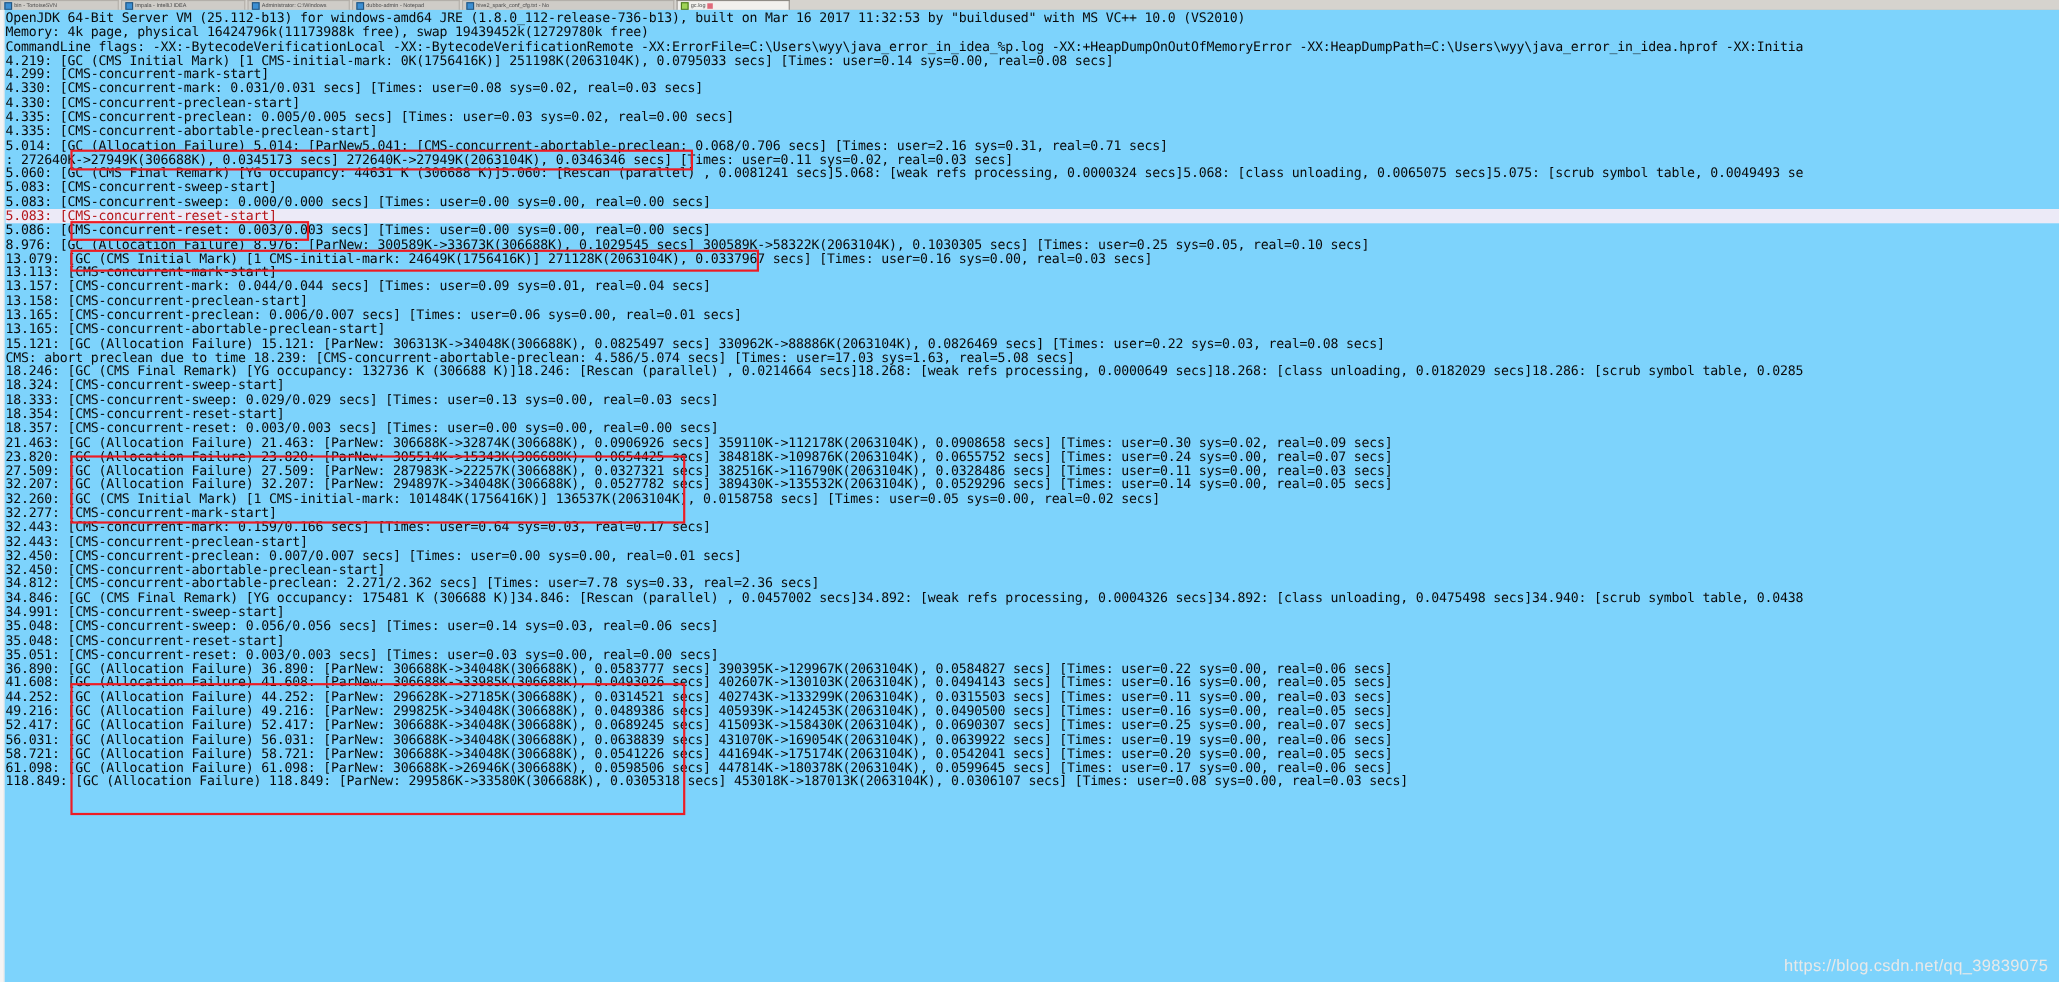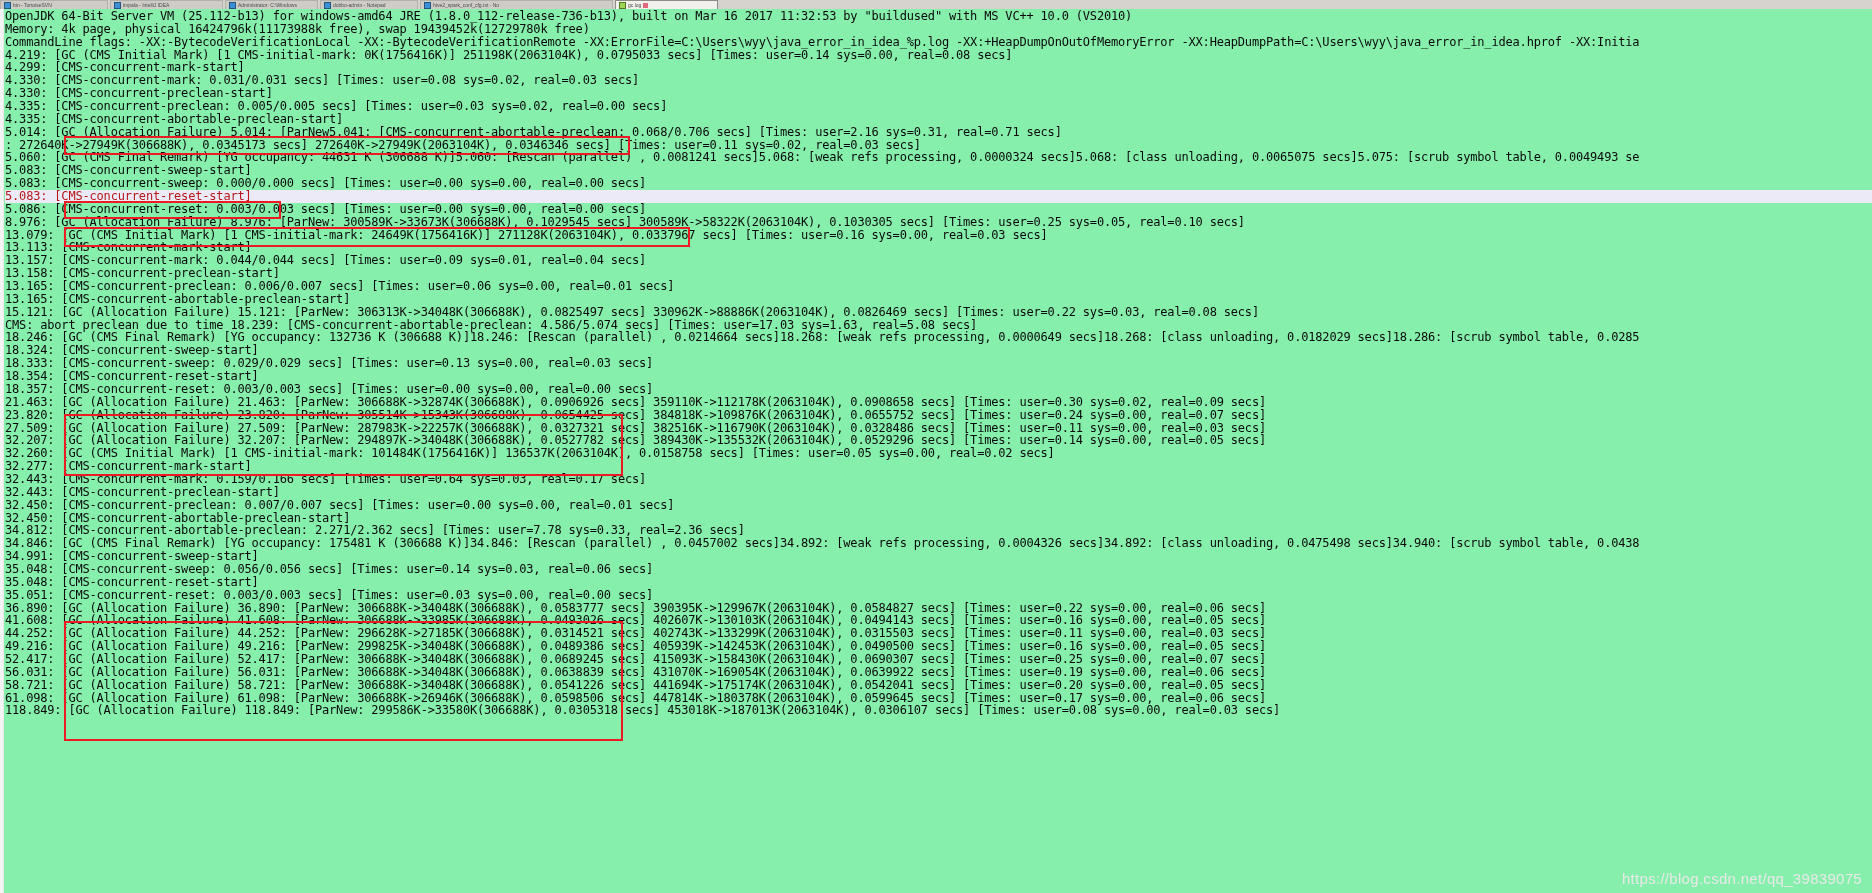--- a/index.html
+++ b/index.html
@@ -61,21 +61,21 @@
     margin-left: 2px;
     flex: 0 0 auto;
   }
 
   
   #editor {
     position: absolute;
     left: 0; top: 9px;
     width: 1872px;
     height: 884px;
-    background: #86efac;
+    background: #7dd3fc;
     overflow: hidden;
   }
   #gutter-line {
     position: absolute;
     left: 0; top: 0;
     width: 3px; height: 884px;
     background: #f4f4f4;
     border-right: 1px solid #eaeaea;
   }
 

